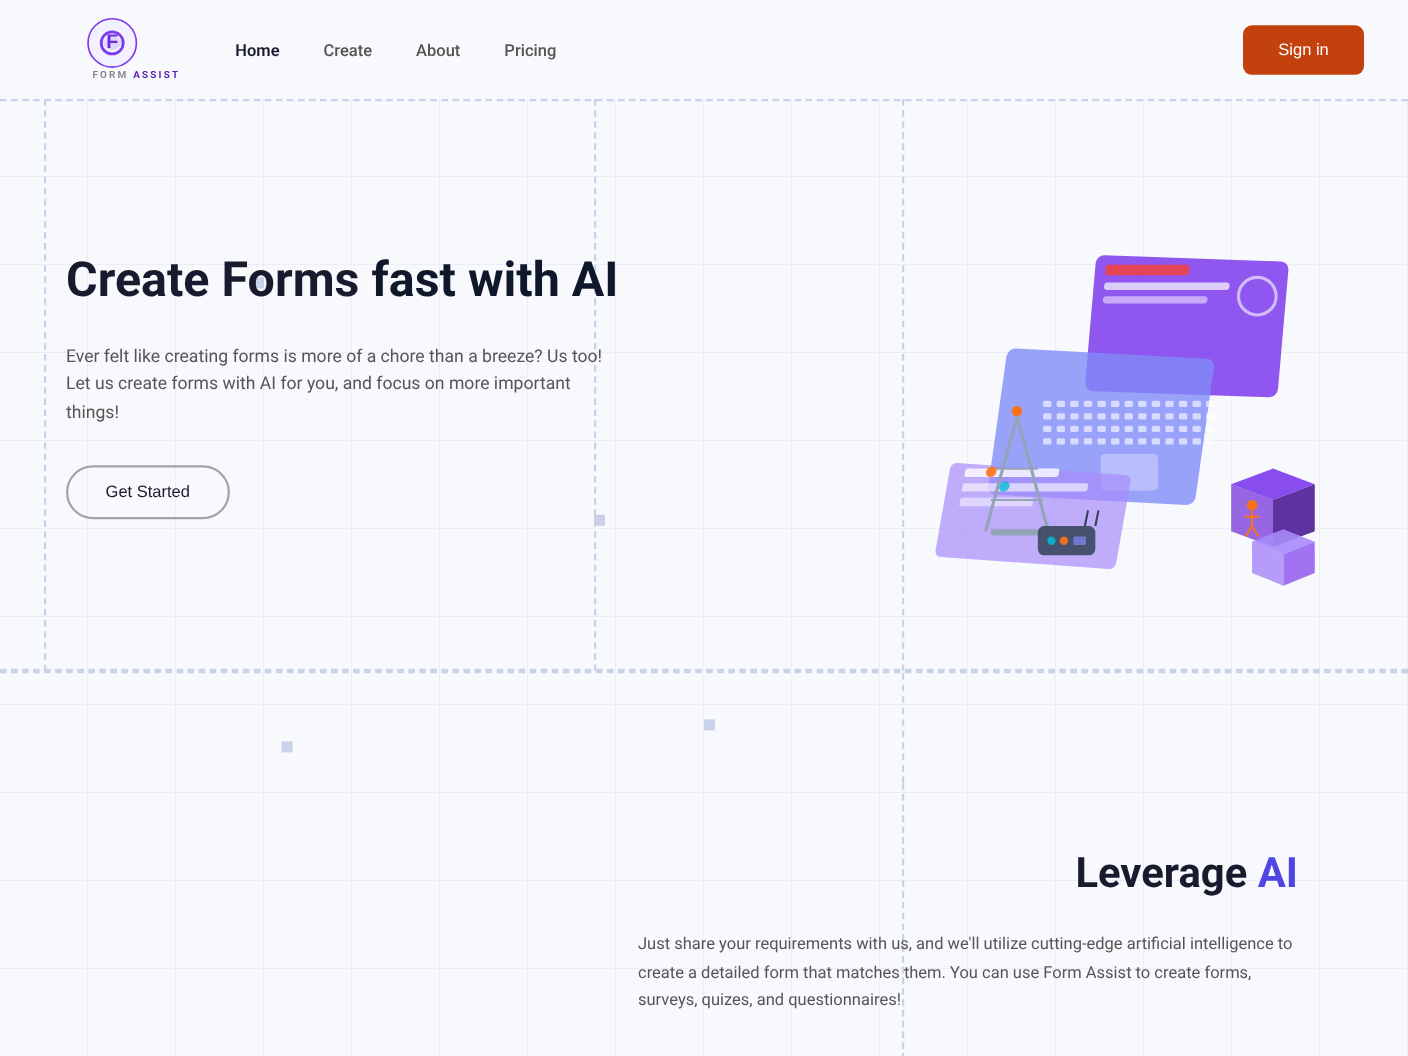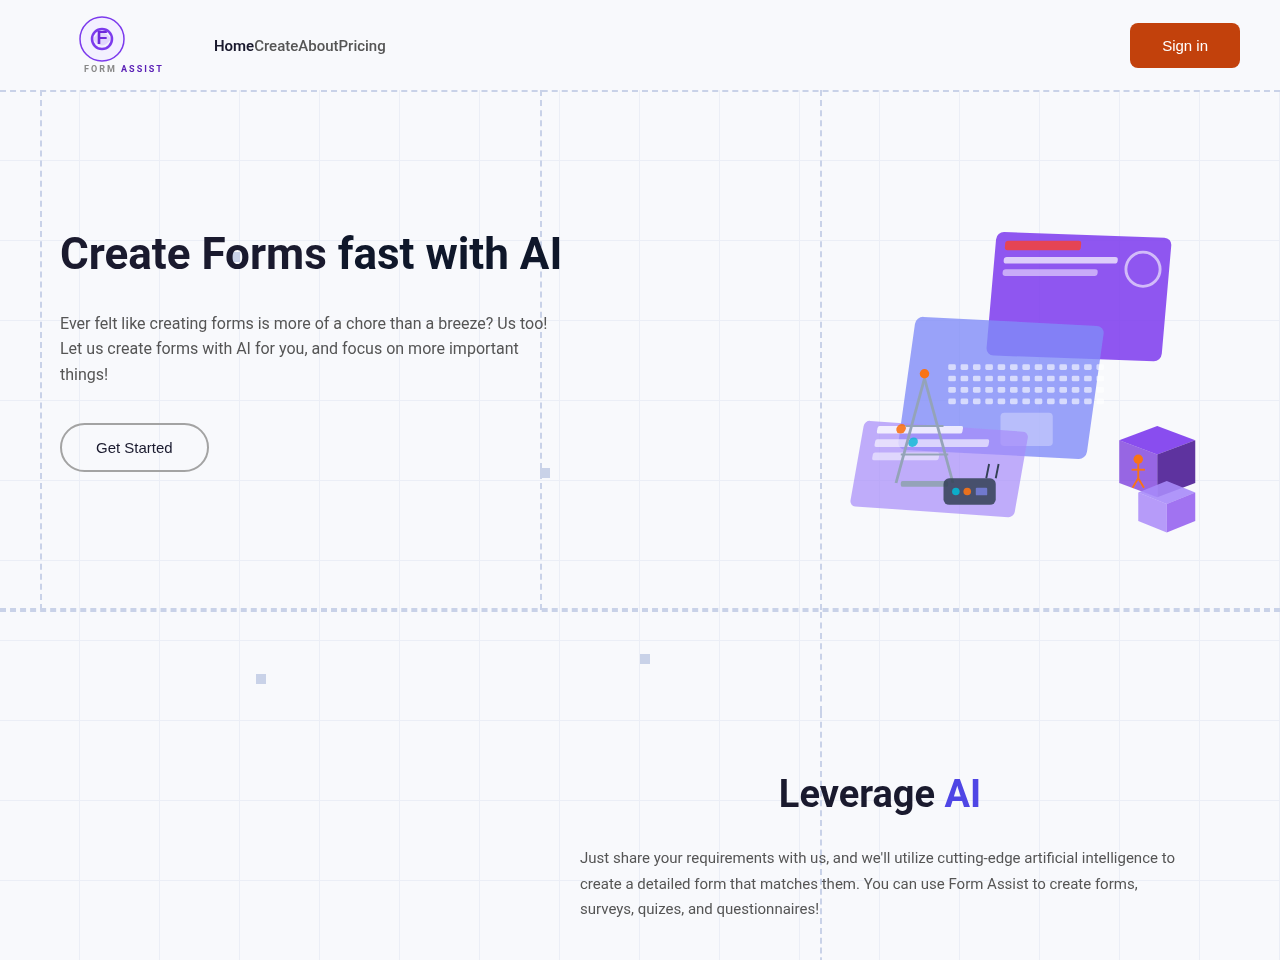--- a/index.html
+++ b/index.html
@@ -67,20 +67,21 @@
       font-weight: 700;
       letter-spacing: 2px;
       color: #555;
       margin-top: 2px;
     }
     .logo-text .form-part { color: #888; padding-left: 44px; }
     .logo-text .assist-part { color: #5b21b6; }
 
     .nav-links {
       display: flex;
+      gap: 40px;
       list-style: none;
       flex: 1;
     }
 
     .nav-links a {
       text-decoration: none;
       font-size: 15px;
       color: #555;
       font-weight: 500;
       transition: color 0.2s;
@@ -188,21 +189,21 @@
       margin-left: auto;
       margin-right: 30px;
       padding-right: 20px;
     }
 
     .leverage-title {
       font-size: 38px;
       font-weight: 700;
       color: #1a1a2e;
       margin-bottom: 30px;
-      text-align: center;
+      text-align: right;
     }
 
     .leverage-title .highlight {
       color: #4f46e5;
     }
 
     .leverage-desc {
       font-size: 15px;
       color: #555;
       line-height: 1.7;

